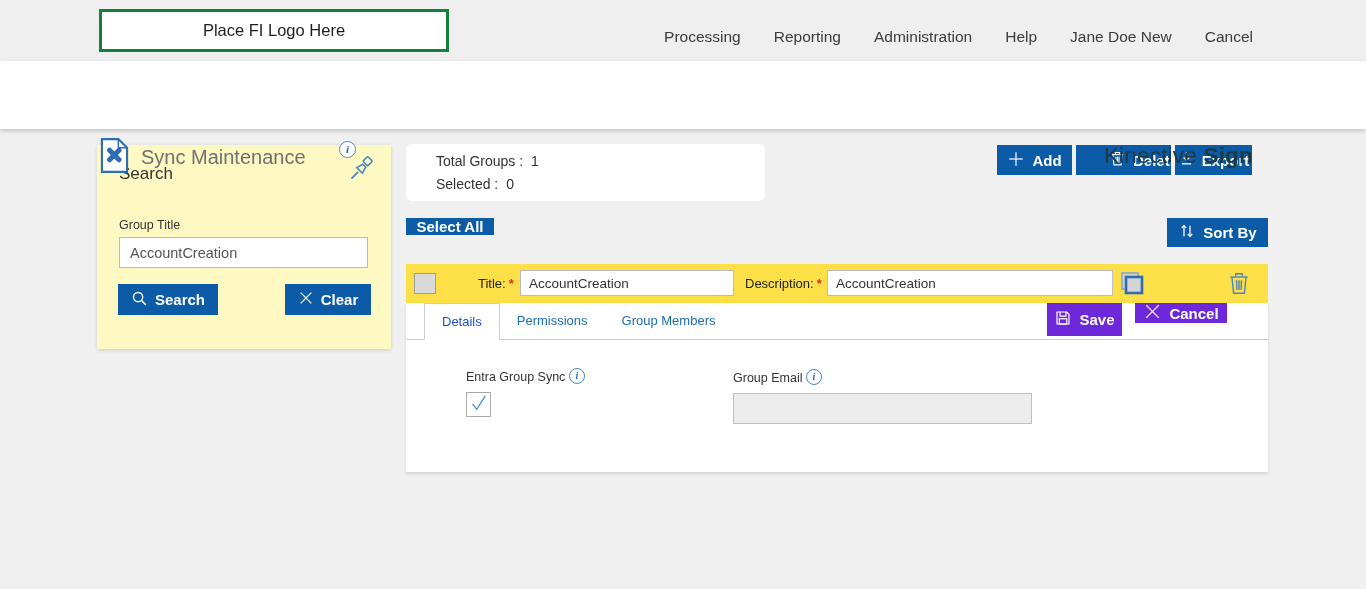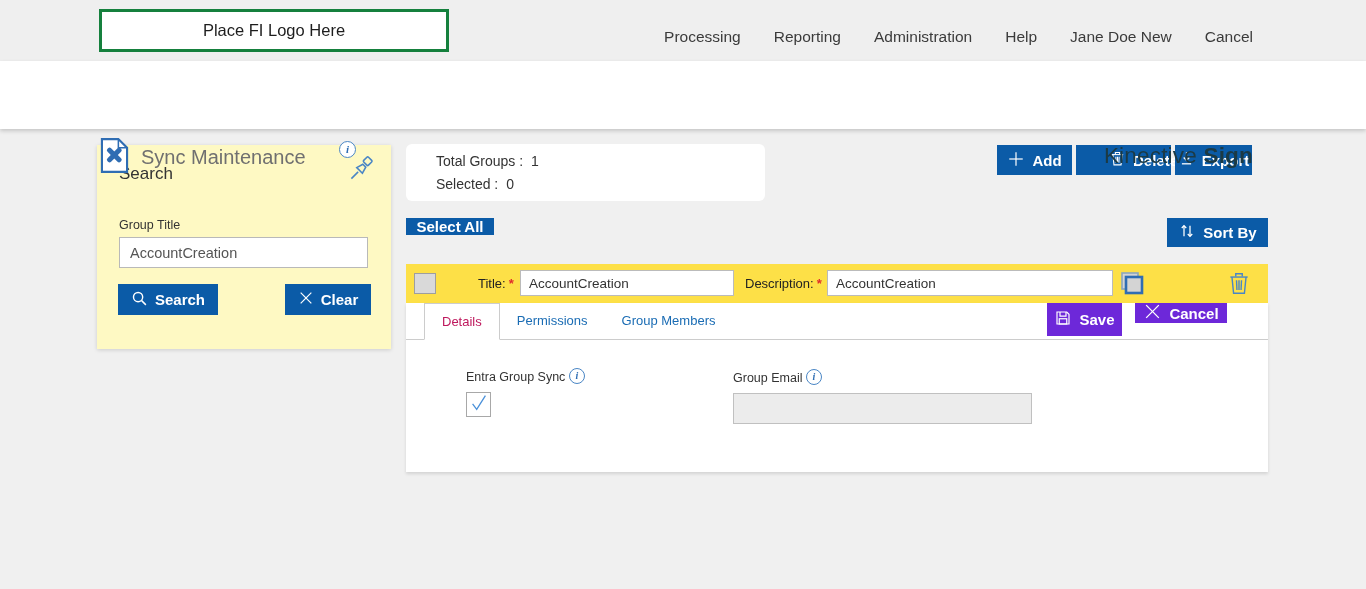--- a/index.html
+++ b/index.html
@@ -103,21 +103,21 @@
   .tabstrip {
     position:absolute; left:0; top:0; width:100%; height:37px;
     border-bottom:1px solid #ccc; display:flex; align-items:stretch;
     padding-left:18px;
   }
   .tab {
     font-size:13px; line-height:36px; padding:0 17px; cursor:pointer;
     white-space:nowrap;
   }
   .tab.active {
-    color:#be185d; background:#fff; border:1px solid #ccc; border-bottom:1px solid #fff;
+    color:#1d4ed8; background:#fff; border:1px solid #ccc; border-bottom:1px solid #fff;
     margin-bottom:-1px; position:relative; z-index:1;
   }
   .tab.link { color:#1a6cb4; }
   .save-btn   { left:641px; top:0; width:75px; height:33px; z-index:2; }
   .cancel-btn { left:729px; top:0; width:92px; height:20px; z-index:2; }
   .form-label { position:absolute; font-size:12.5px; color:#333; white-space:nowrap; }
   .entra-checkbox {
     position:absolute; left:60px; top:89px; width:25px; height:25px;
     background:#fff; border:1px solid #a8a8a8; cursor:pointer;
     display:flex; align-items:center; justify-content:center;

